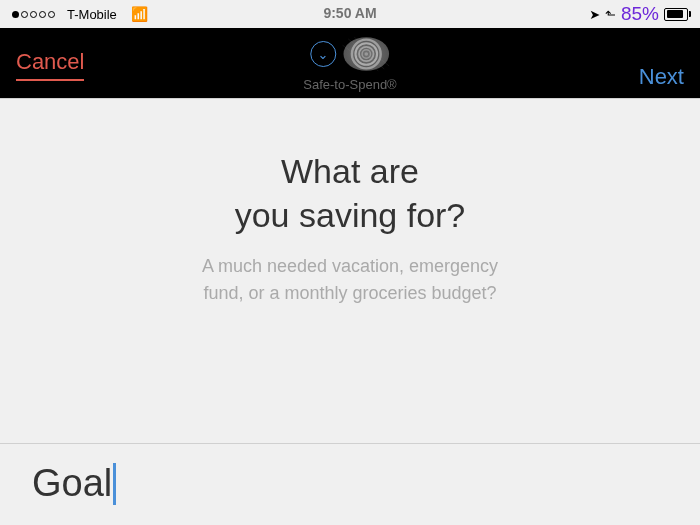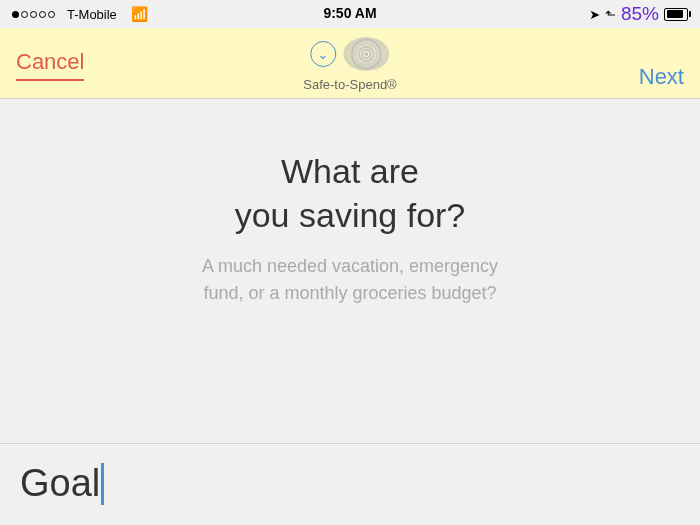--- a/index.html
+++ b/index.html
@@ -61,21 +61,21 @@
     }
 
     .carrier-name {
       font-size: 13px;
       font-weight: 500;
     }
 
     .status-center {
       font-size: 14px;
       font-weight: 600;
-      color: #000000;
+      color: #737373;
       position: absolute;
       left: 50%;
       transform: translateX(-50%);
       top: 5px;
     }
 
     .status-right {
       display: flex;
       align-items: center;
       gap: 5px;
@@ -110,21 +110,21 @@
       height: 100%;
       width: 85%;
       background-color: #000;
       border-radius: 1px;
     }
 
     
     .nav-bar {
       width: 100%;
       height: 70px;
-      background-color: #fef9c3;
+      background-color: #000000;
       display: flex;
       align-items: center;
       justify-content: space-between;
       padding: 0 16px;
       position: relative;
     }
 
     .cancel-btn {
       font-size: 22px;
       color: #e05a4e;
@@ -221,21 +221,21 @@
       max-width: 400px;
     }
 
     
     .input-area {
       position: absolute;
       bottom: 0;
       left: 0;
       width: 100%;
       background-color: #f0f0f0;
-      padding: 18px 20px 20px;
+      padding: 18px 32px 20px;
       border-top: 1px solid #d0d0d0;
     }
 
     .goal-input-container {
       display: flex;
       align-items: center;
     }
 
     .goal-text {
       font-size: 38px;

